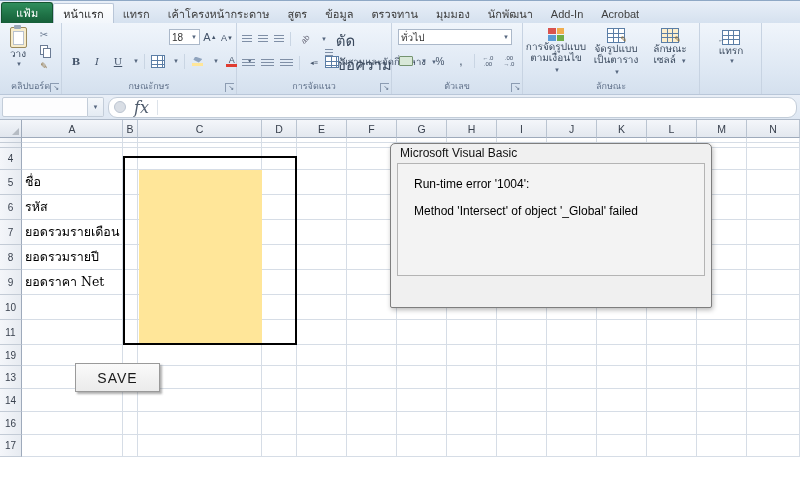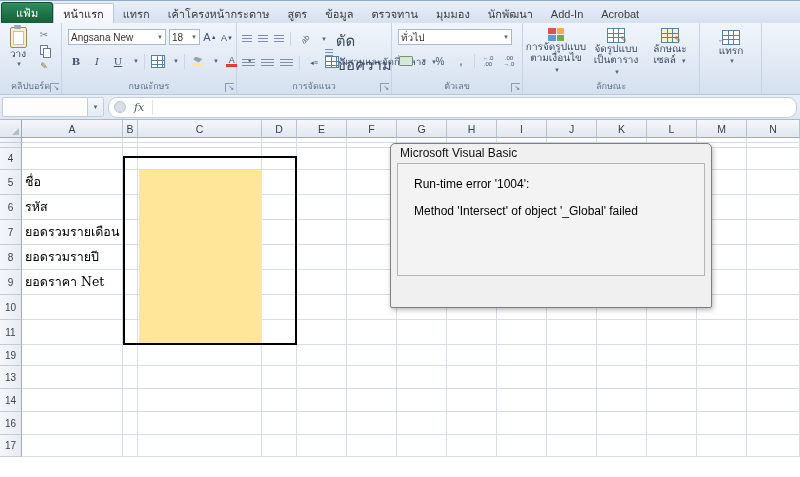--- a/index.html
+++ b/index.html
@@ -53,21 +53,21 @@
   .fbar{position:absolute;left:0;top:95px;width:800px;height:25px;
         background:linear-gradient(#e9eff7,#dfe8f3);border-bottom:1px solid #aeb9c8;box-sizing:border-box;
         display:flex;align-items:center;}
   .namebox{width:84px;height:18px;background:#fdfdfe;border:1px solid #c3cdd9;margin-left:2px;
            border-radius:2px 0 0 2px;}
   .name-dd{width:15px;height:18px;border:1px solid #c3cdd9;border-left:none;background:linear-gradient(#f5f8fb,#e4ebf3);
            display:flex;align-items:center;justify-content:center;font-size:6px;color:#56677f;border-radius:0 2px 2px 0;}
   .fx-field{flex:1;height:19px;background:#fff;border:1px solid #c3cdd9;border-radius:9px;margin:0 3px 0 4px;
             display:flex;align-items:center;padding-left:5px;}
   .cancel-dot{width:10px;height:10px;border-radius:50%;background:#d9dee5;border:1px solid #bcc5d1;}
-  .fx-sym{font-family:"DejaVu Serif",serif;font-style:italic;font-size:11px;color:#4d5a6b;margin:0 8px 0 8px;}
+  .fx-sym{font-family:"DejaVu Serif",serif;font-style:italic;font-size:16px;color:#4d5a6b;margin:0 8px 0 8px;}
   .fx-div{width:1px;height:15px;background:#dde3ea;margin-right:6px;}
 
   
   .sheet{position:absolute;left:0;top:120px;width:800px;height:357px;background:#fff;}
   .hdr-row{display:flex;}
   .corner{width:22px;height:18px;background:linear-gradient(#f2f5f9,#e1e6ee);
           border-right:1px solid #9eaabb;border-bottom:1px solid #9eaabb;box-sizing:border-box;position:relative;}
   .corner:after{content:"";position:absolute;right:2px;bottom:2px;border-style:solid;border-width:0 0 7px 7px;
                 border-color:transparent transparent #b6bcc4 transparent;}
   .colhdr{height:18px;background:linear-gradient(#f4f6fa,#e3e8ef);border-right:1px solid #bac4d1;
@@ -141,24 +141,20 @@
             <span style="position:absolute;left:3px;top:3px;width:6px;height:8px;border:1px solid #6b7b94;background:#fff;"></span>
           </span>
         </span>
         <span class="mini" style="color:#8a6d3b;font-size:9px;">✎</span>
       </div>
       <div class="grp-label">คลิปบอร์ด</div>
       <div class="launcher">↘</div>
     </div>
 
     <div class="group" style="left:62px;width:175px;">
-      <div class="combo" style="position:absolute;left:6px;top:6px;width:98px;">
-        <span>Angsana New</span>
-        <span class="carat">▼</span>
-      </div>
       <div class="combo" style="position:absolute;left:107px;top:6px;width:31px;">
         <span>18</span>
         <span class="carat">▼</span>
       </div>
       <span class="mini" style="position:absolute;left:140px;top:6px;font-size:11px;">A<span style="font-size:6px;vertical-align:top;">▲</span></span>
       <span class="mini" style="position:absolute;left:157px;top:7px;font-size:9px;">A<span style="font-size:6px;vertical-align:top;">▼</span></span>
       <div style="position:absolute;left:6px;top:30px;display:flex;align-items:center;gap:5px;">
         <span class="mini" style="font-family:'DejaVu Serif',serif;font-weight:bold;">B</span>
         <span class="mini" style="font-family:'DejaVu Serif',serif;font-style:italic;">I</span>
         <span class="mini" style="font-family:'DejaVu Serif',serif;text-decoration:underline;">U</span>
@@ -560,20 +556,21 @@
           <div class="cell" style="width: 50px;"></div>
           <div class="cell" style="width: 50px;"></div>
           <div class="cell" style="width: 50px;"></div>
           <div class="cell" style="width: 50px;"></div>
           <div class="cell" style="width: 50px;"></div>
           <div class="cell" style="width: 53px;"></div>
         </div>
       </div>
     <div class="yellow-fill" id="yellow-fill" style="background: rgb(255, 230, 153);"></div>
     <div class="black-box"></div>
+    <div class="save-btn">SAVE</div>
   </div>
 
   <div class="vb-dialog">
     <div class="vb-title">Microsoft Visual Basic</div>
     <div class="vb-panel">
       <div class="vb-line1">Run-time error '1004':</div>
       <div class="vb-line2">Method 'Intersect' of object '_Global' failed</div>
     </div>
   </div>
 

